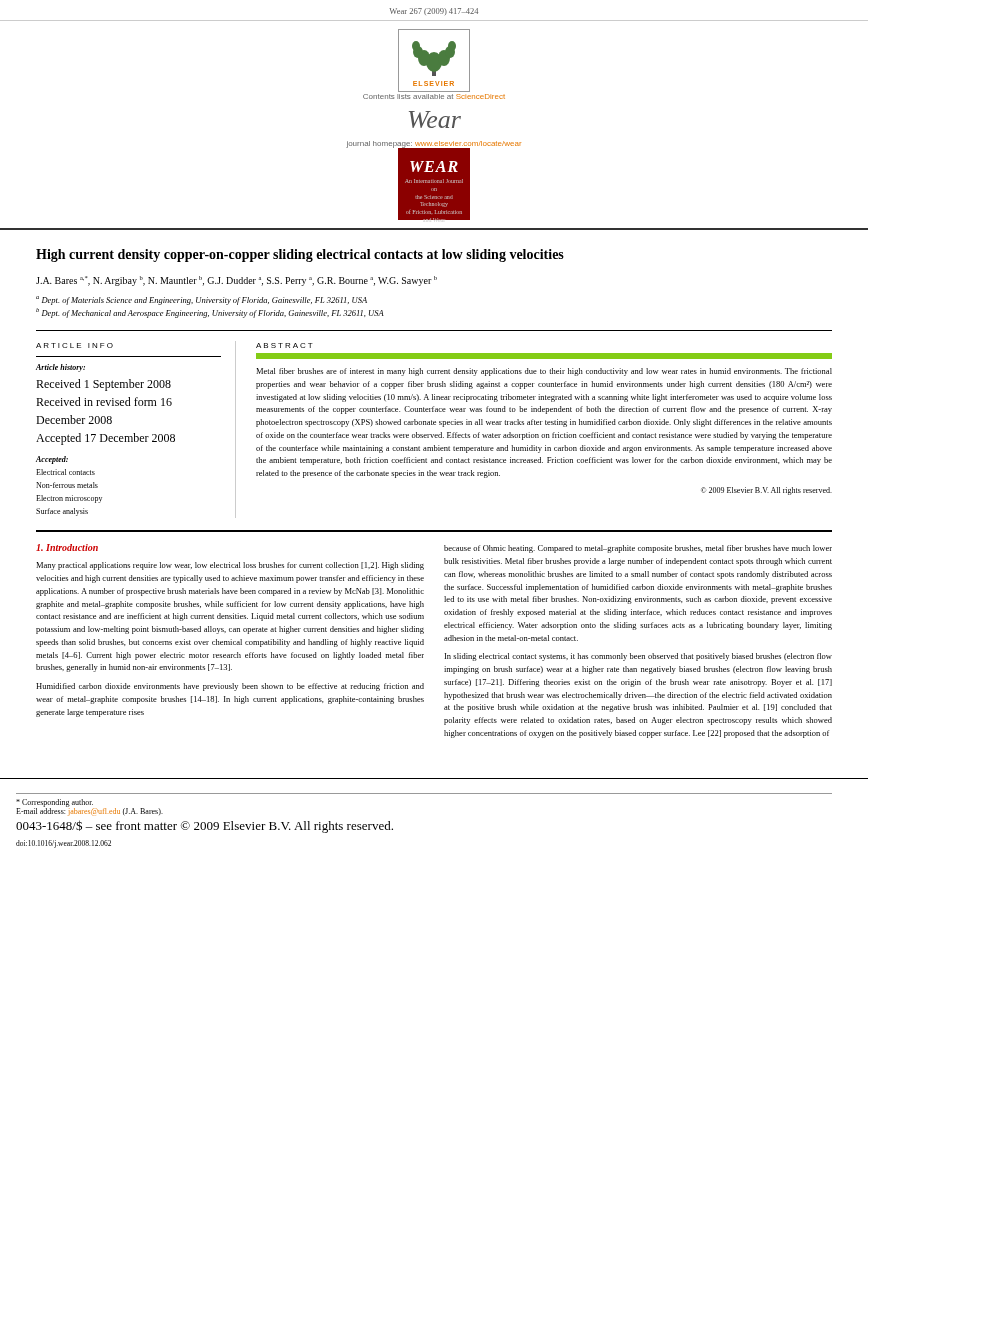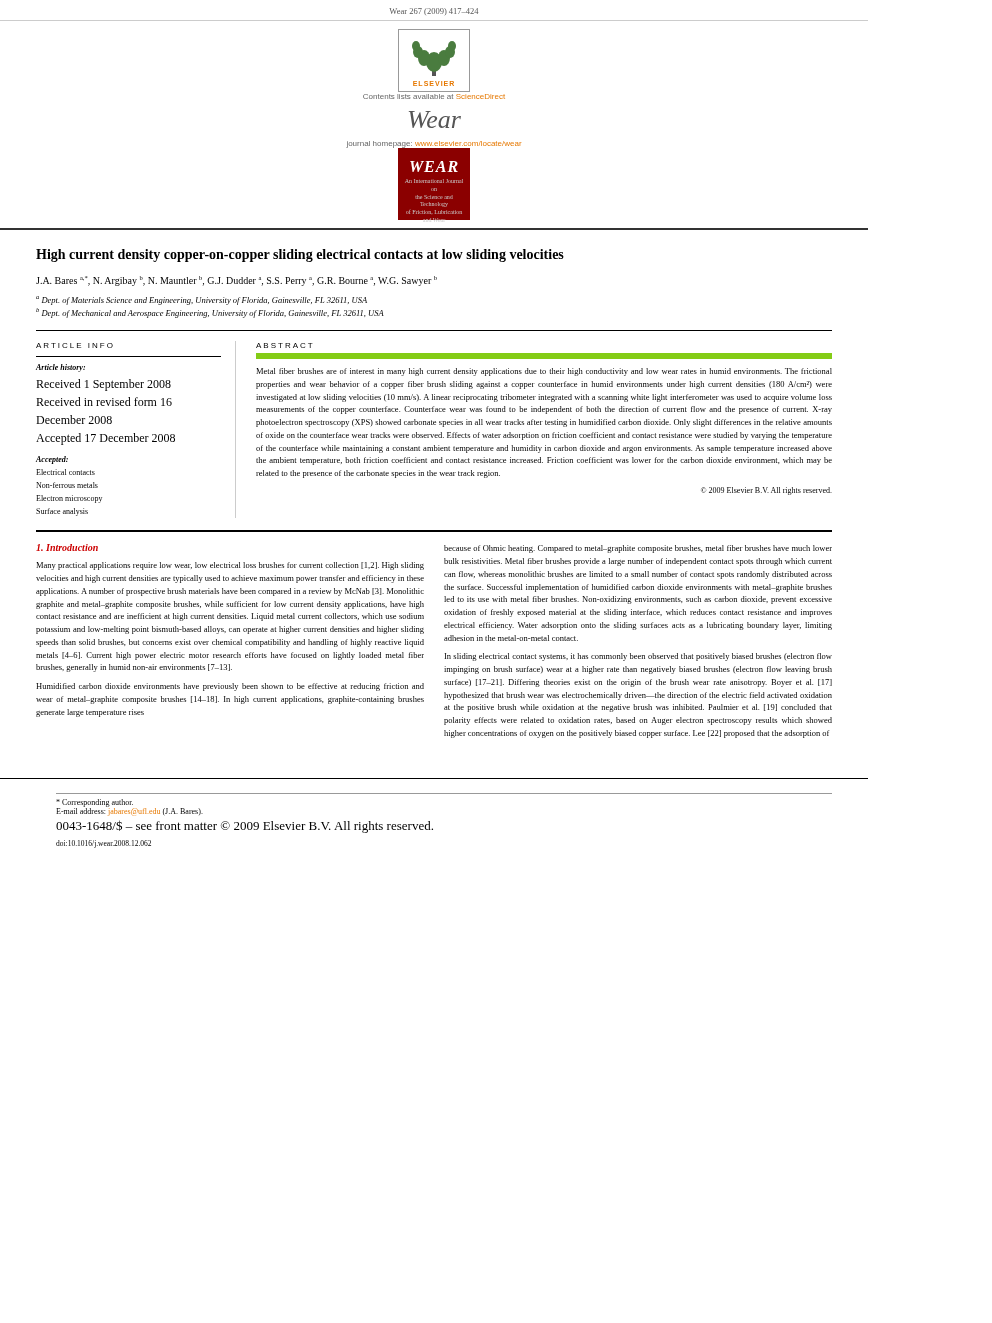--- a/index.html
+++ b/index.html
@@ -290,21 +290,21 @@
       color: #000;
       text-align: justify;
       margin-bottom: 6px;
     }
 
     
     .page-footer {
       margin-top: 16px;
       border-top: 1px solid #000;
       padding-top: 6px;
-      padding-left: 56px;
+      padding-left: 16px;
       padding-right: 36px;
     }
 
     .footer-note {
       font-size: 13px;
       color: #000;
       line-height: 1.5;
     }
 
     .footer-doi {

